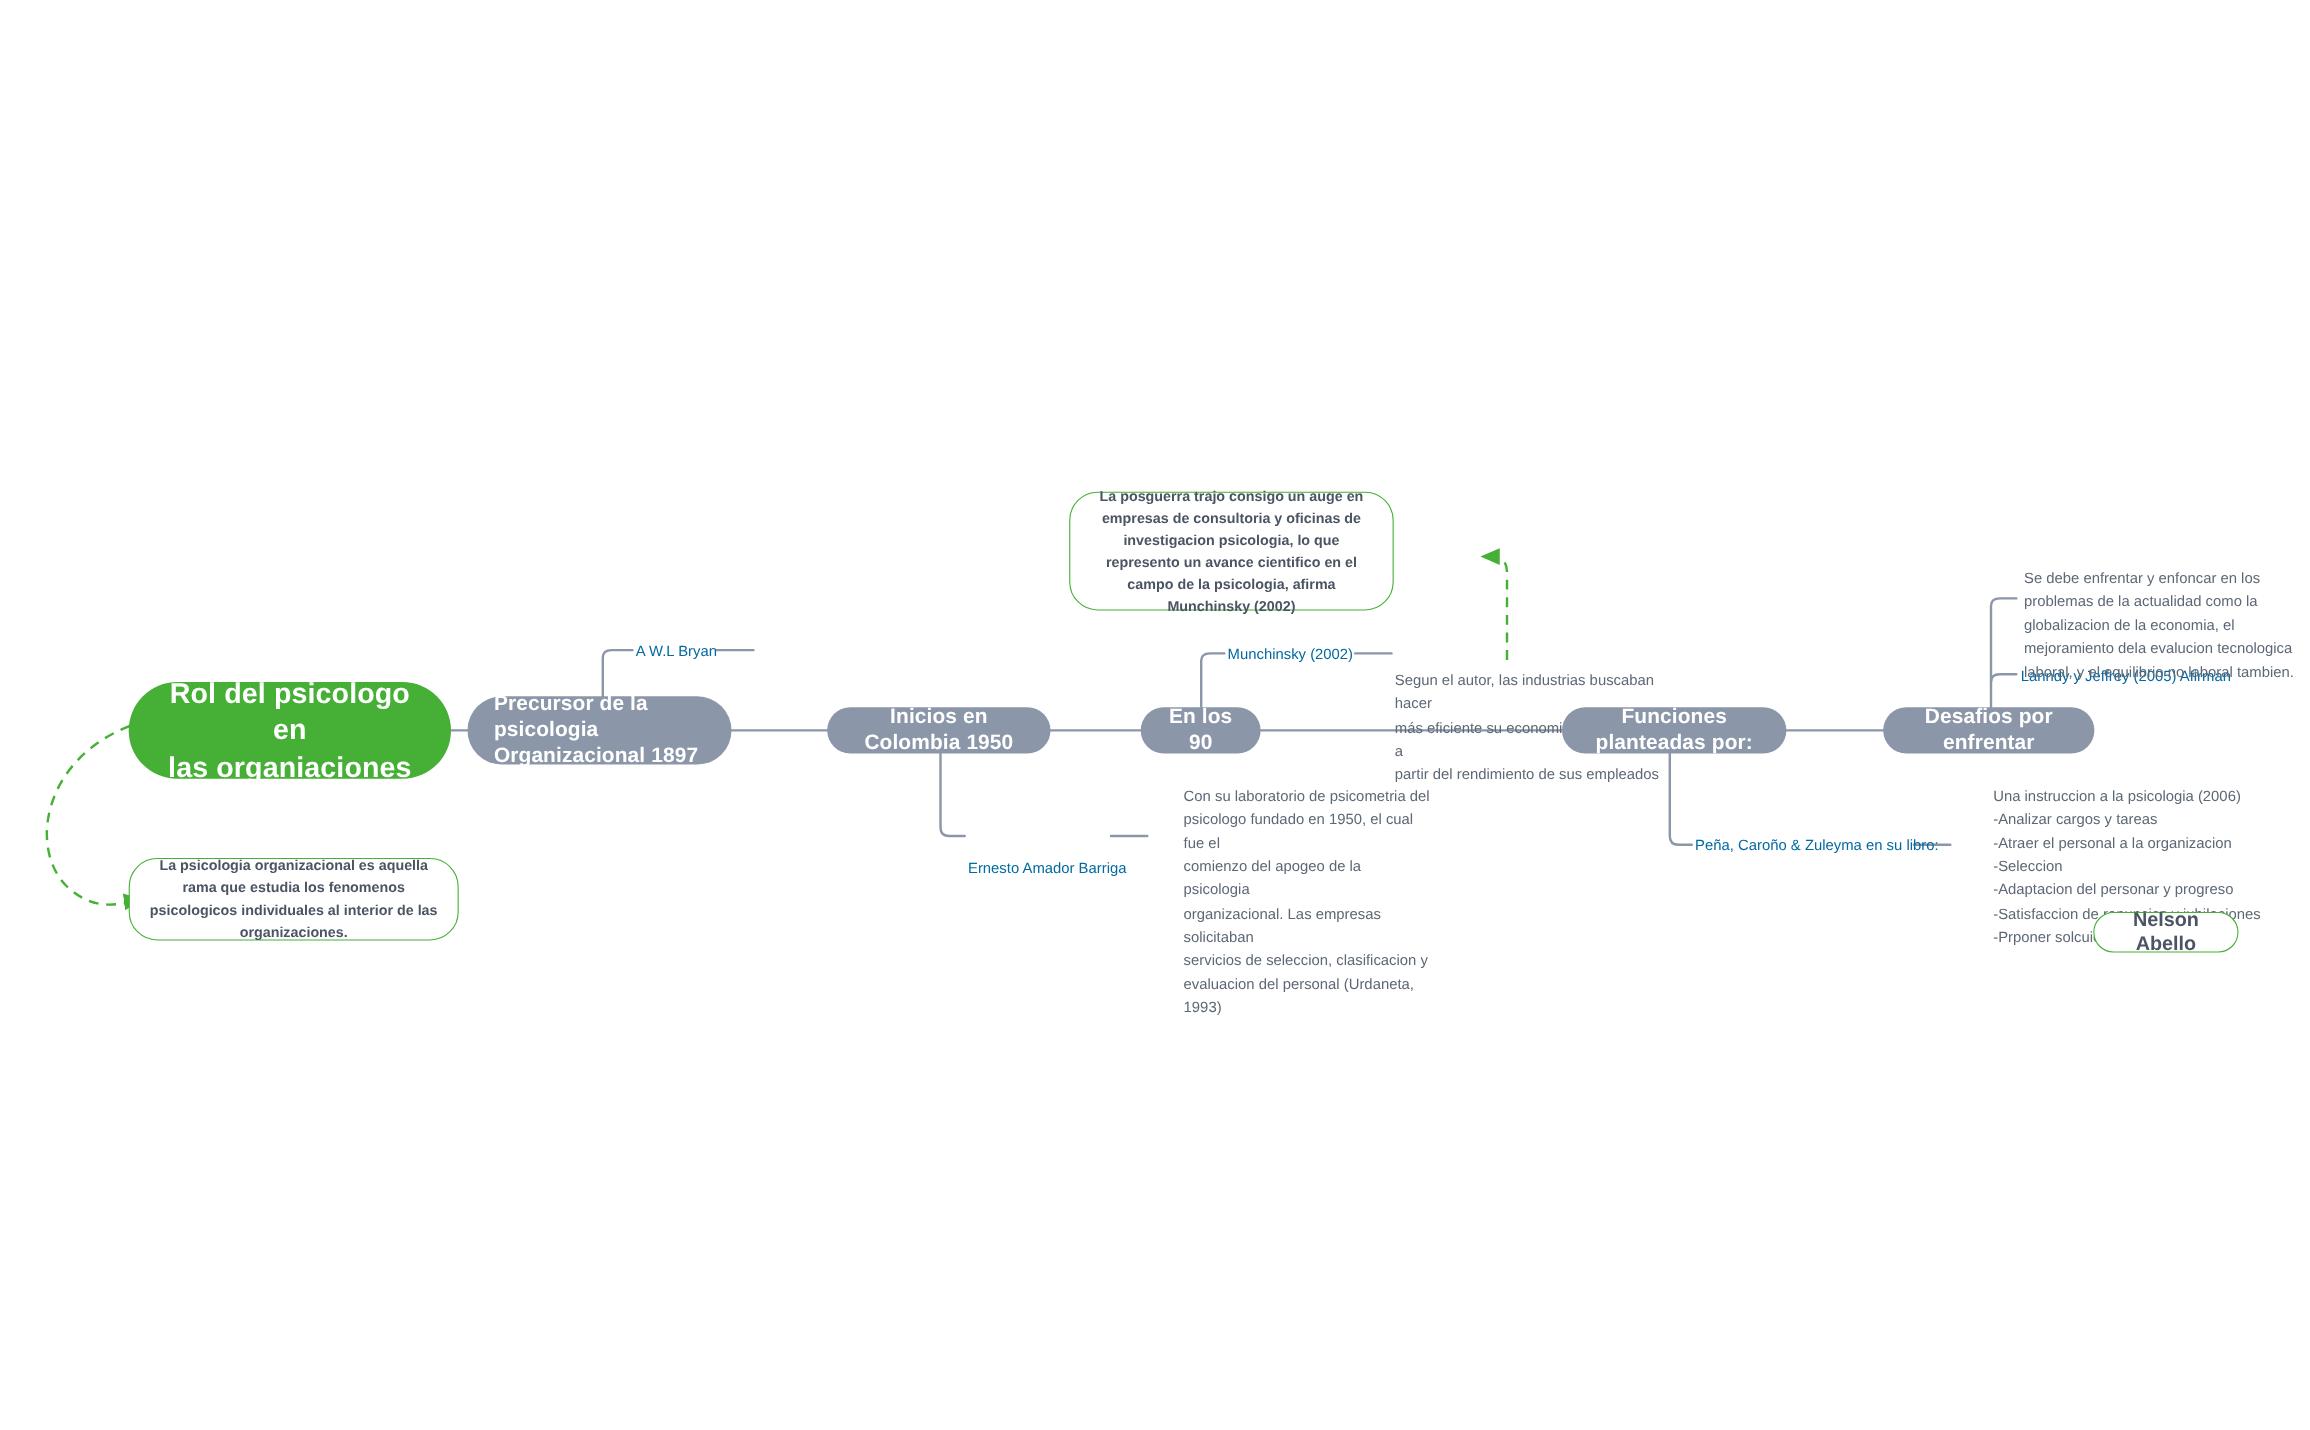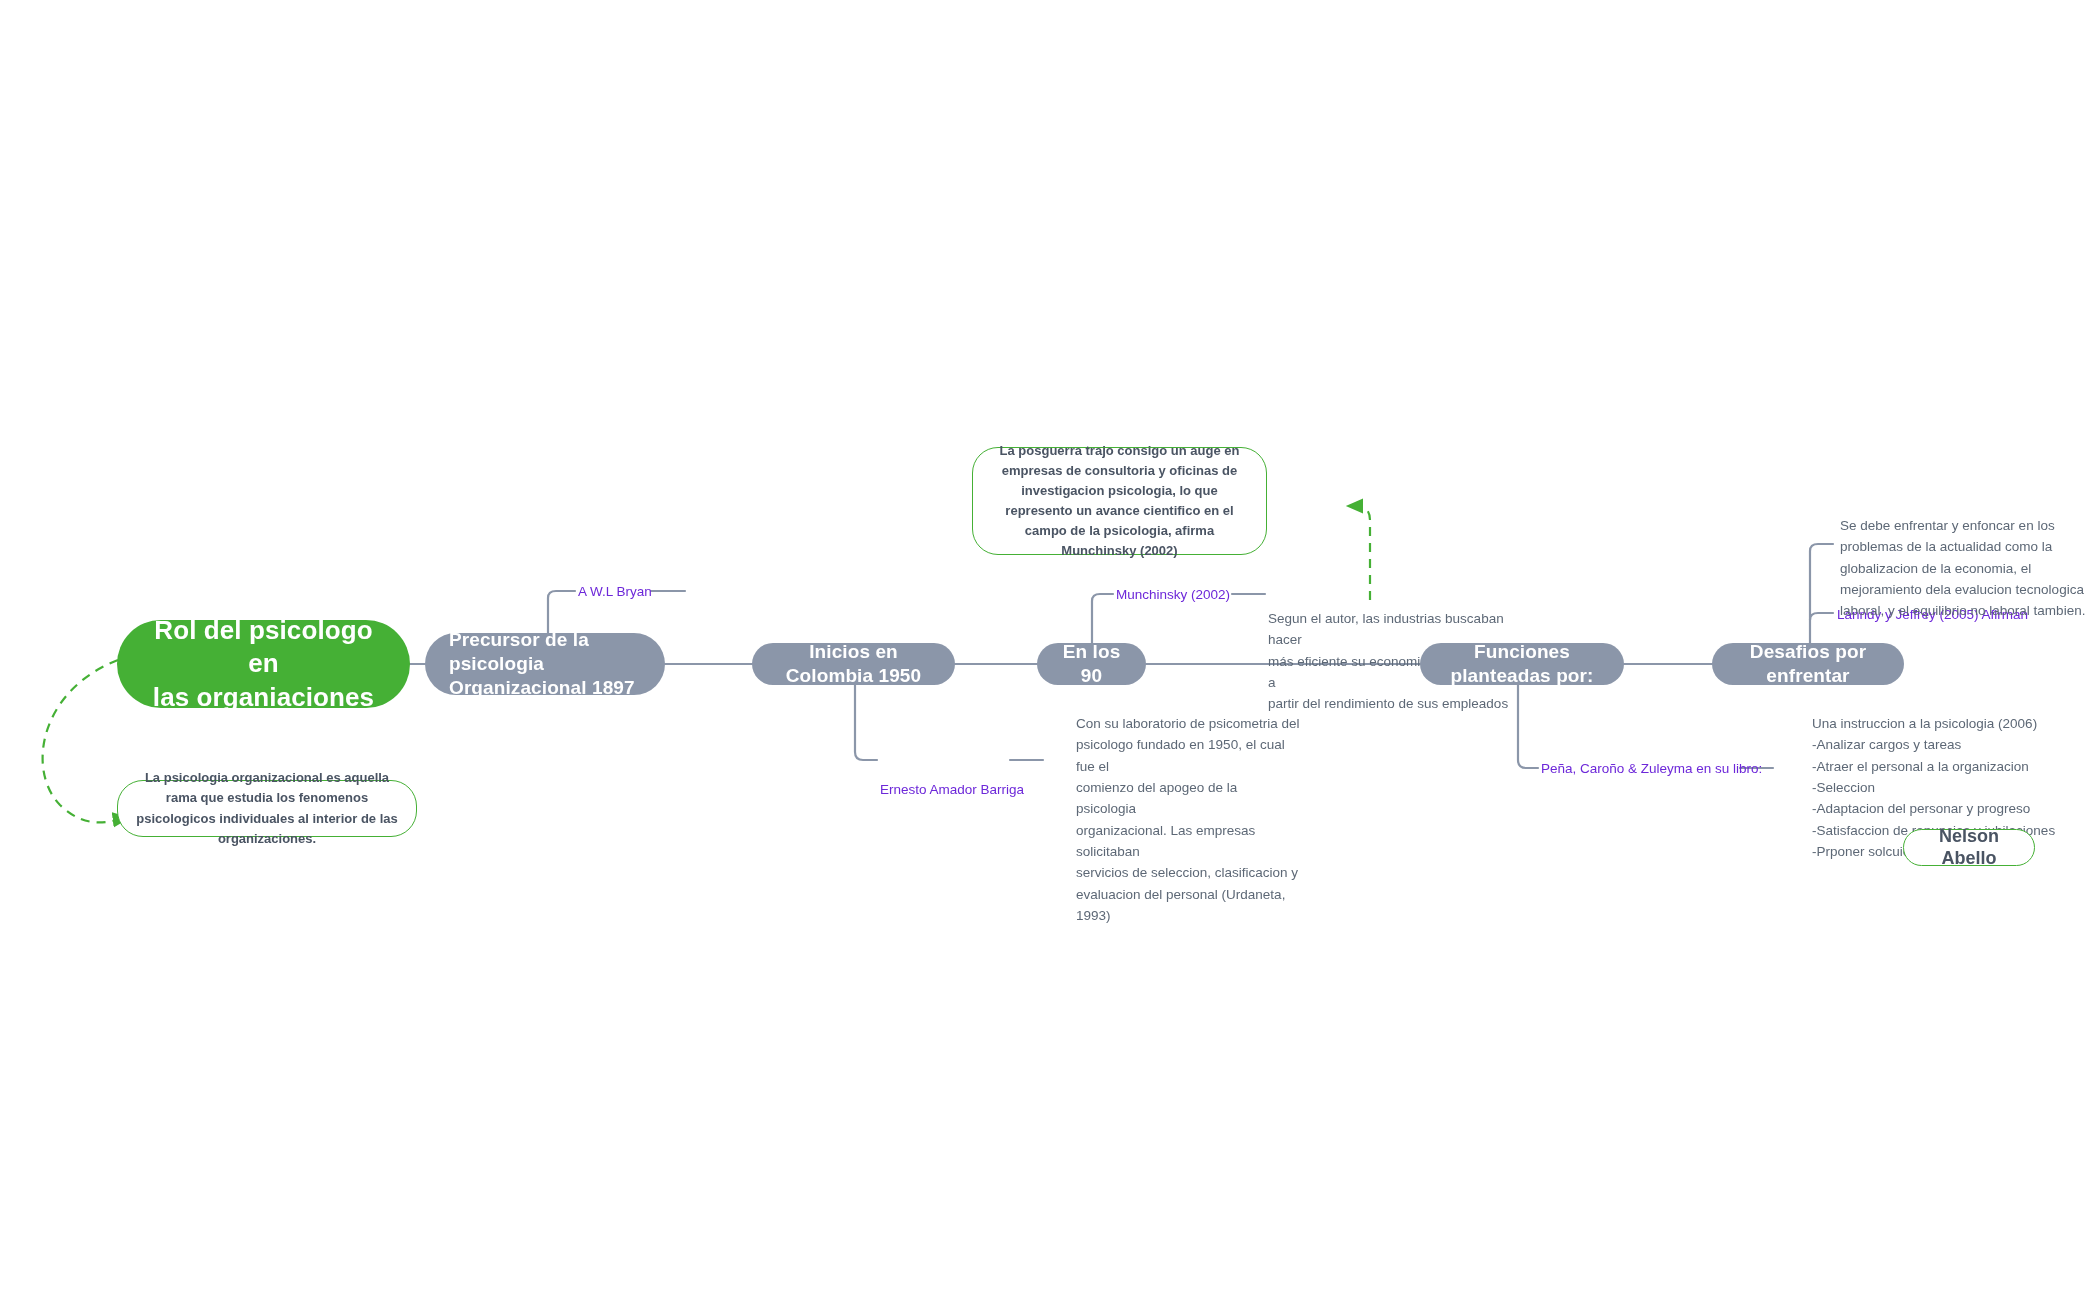--- a/index.html
+++ b/index.html
@@ -68,21 +68,21 @@
   .note.signature {
     border-radius: 999px;
     font-size: 18px;
     padding: 7px 20px;
     line-height: 1.2;
   }
 
   
   .leaf {
     position: absolute;
-    color: #6d28d9;
+    color: #0369a1;
     font-size: 13.5px;
     line-height: 1.5;
     white-space: nowrap;
     z-index: 4;
   }
   .para {
     position: absolute;
     color: #5d6876;
     font-size: 13.5px;
     line-height: 1.58;
@@ -141,21 +141,21 @@
 
       <path d="M 1370 600 L 1370 520 Q 1370 506 1356 506 L 1348 506" marker-end="url(#arrowGreen)"></path>
     </g>
   </svg>
 
   <div class="pill root" style="left:117px; top:620px; width:293px; height:88px; flex-direction:column;">
     <span>Rol del psicologo en</span>
     <span>las organiaciones</span>
   </div>
 
-  <div class="note" style="left:117px; top:780px; width:300px; height:57px;">
+  <div class="note" style="left:117px; top:780px; width:300px; height:75px;">
     <span>La psicologia organizacional es  aquella rama que estudia los fenomenos psicologicos individuales al interior de las organizaciones.</span>
   </div>
 
   <div class="pill branch" style="left:425px; top:633px; width:240px; height:62px; flex-direction:column; justify-content:center; align-items:flex-start; text-align:left; padding-left:24px;">
     <span>Precursor de la psicologia</span>
     <span>Organizacional 1897</span>
   </div>
 
   <div class="leaf" style="left:578px; top:582px;">
     <span>A W.L Bryan</span>

